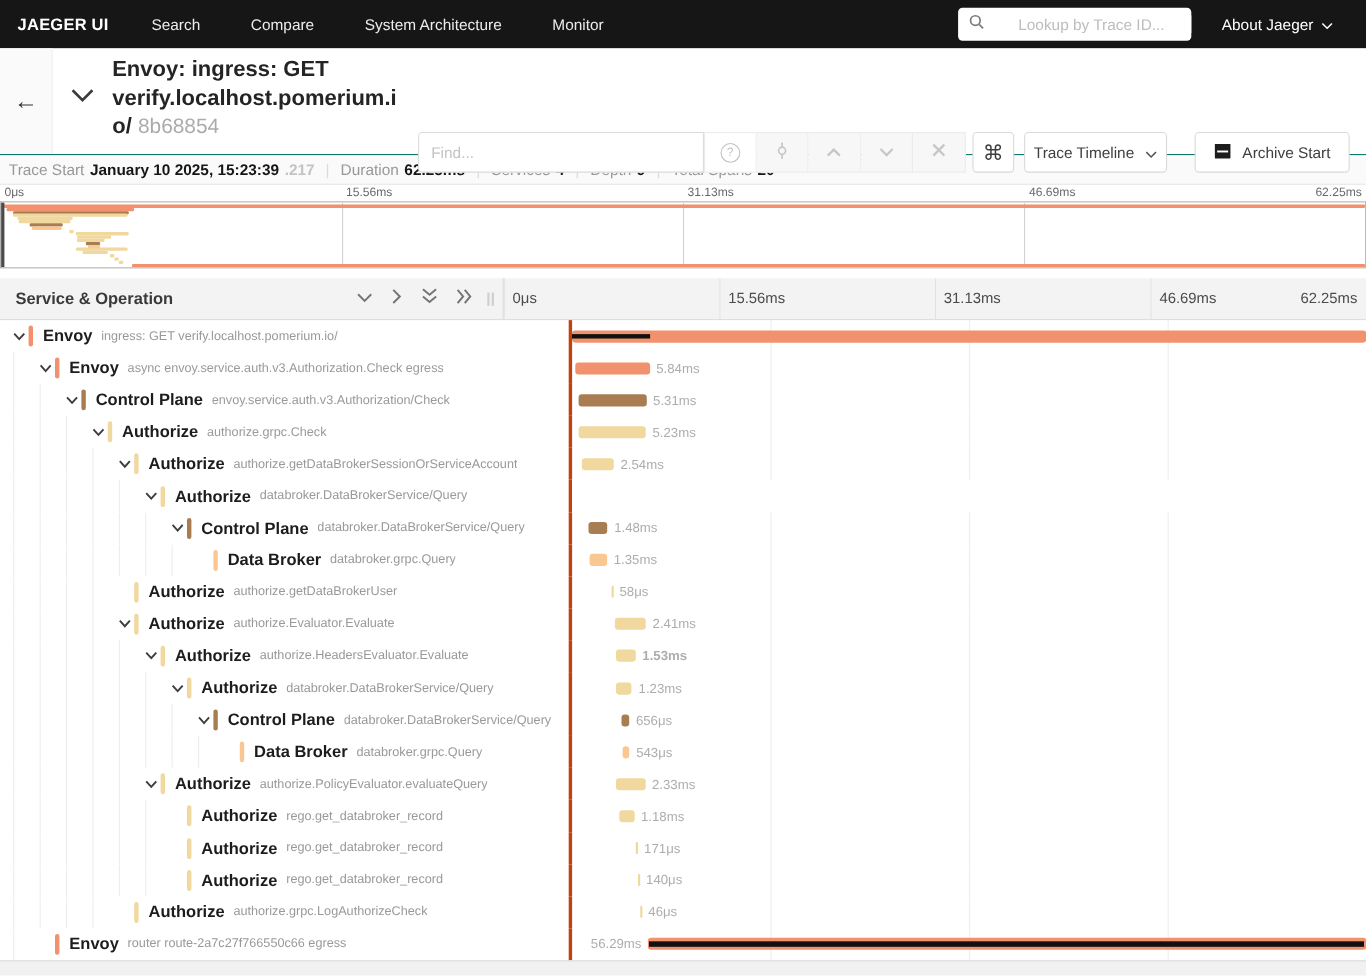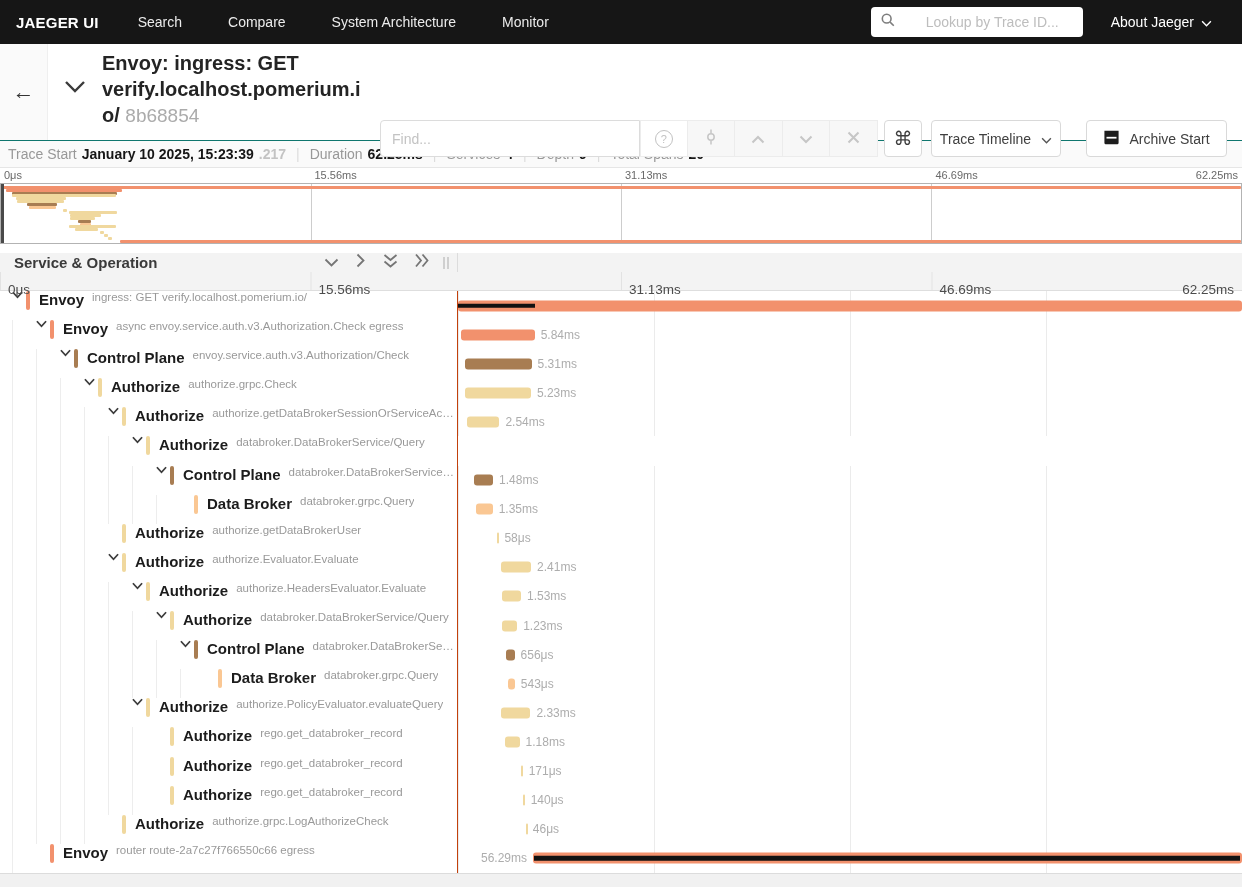--- a/index.html
+++ b/index.html
@@ -57,35 +57,35 @@
   .ruler { position:relative; height:15px; font-size:11px; color:#696969; }
   .ruler .tk { position:absolute; top:1px; }
   .minimap { position:relative; height:61px; border:1px solid #b3b3b3; background:#fff; margin:0; overflow:hidden; }
   .mm-grid { position:absolute; inset:0;
     background-image:linear-gradient(to right,#cdcdcd 1px,transparent 1px);
     background-size:25% 100%; }
   .mm-handle { position:absolute; left:0; top:0; width:3px; height:100%; background:#4a4a4a; }
   .mm-span { position:absolute; height:3px; border-radius:1px; }
 
   
-  .grid-header { height:38px; display:flex; background:#f3f3f3; border-bottom:1px solid #dedede;flex-direction:column; }
+  .grid-header { height:38px; display:flex; background:#f3f3f3; border-bottom:1px solid #dedede; }
   .gh-left { width:458px; display:flex; align-items:center; padding:0 6px 0 14px; border-right:1px solid #dcdcdc; }
   .gh-title { font-size:15px; font-weight:bold; color:#3a3a3a; flex:1; }
   .gh-icons { display:flex; align-items:center; gap:17px; margin-right:14px; }
   .gh-icons svg { cursor:pointer; }
   .drag-handle { display:flex; gap:2px; margin-right:2px; cursor:col-resize; }
   .drag-handle i { width:2px; height:12px; background:#cfcfcf; }
   .gh-right { flex:1; position:relative; font-size:13.5px; color:#4c4c4c;
     background-image:linear-gradient(to right,#e2e2e2 1px,transparent 1px); background-size:25% 100%; }
   .gh-right .tk { position:absolute; top:10px; }
 
   .rows { height:582px; overflow:hidden; }
   .row { height:29.1px; display:flex; }
-  .row-left { width:458px; display:flex; align-items:flex-start; padding-left:12px;
-    border-right:1px solid #c2410c; overflow:hidden; }
+  .row-left { width:520px; display:flex; align-items:center; padding-left:12px;
+    border-right:3px solid #c2410c; overflow:hidden; }
   .guide { width:24px; align-self:stretch; border-left:1px solid #ededed; flex:none; }
   .chev-slot { width:14px; flex:none; display:flex; align-items:center; }
   .svc-bar { width:4px; height:19px; border-radius:2px; margin-right:9px; flex:none; }
   .svc-name { font-size:15px; font-weight:600; color:#1c1c1c; margin-right:8px; white-space:nowrap; flex:none; }
   .op-name { font-size:11.5px; color:#999; white-space:nowrap; overflow:hidden; text-overflow:ellipsis; }
   .row-right { flex:1; position:relative;
     background-image:linear-gradient(to right,#ebebeb 1px,transparent 1px); background-size:25% 100%; }
   .span-bar { position:absolute; top:50%; transform:translateY(-50%); height:11px; border-radius:3px; min-width:2px; }
   .span-label { position:absolute; top:50%; transform:translateY(-50%); font-size:12px; color:#adadad; white-space:nowrap; }
   .crit { position:absolute; top:50%; transform:translateY(-50%); height:4.5px; background:#111; }
@@ -476,21 +476,21 @@
           <svg width="11" height="8" viewBox="0 0 12 8">
             <path d="M1 1 L6 6.5 L11 1" fill="none" stroke="#3d3d3d" stroke-width="1.9"></path>
           </svg>
         </span>
       <span class="svc-bar" style="background: rgb(240, 216, 158);"></span>
       <span class="svc-name">Authorize</span>
       <span class="op-name">authorize.HeadersEvaluator.Evaluate</span>
     </div>
     <div class="row-right">
       <div class="span-bar" style="left: 5.57%; width: 2.46%; background: rgb(240, 216, 158);"></div>
-      <div class="span-label" style="left: calc(8.03% + 6px);">1.53ms</div>
+      <div class="span-label" style="left: calc(8.03% + 6px); font-weight: bold;">1.53ms</div>
     </div>
   </div>
 
   <div class="row">
     <div class="row-left">
       <span class="guide"></span>
         <span class="guide"></span>
         <span class="guide"></span>
         <span class="guide"></span>
         <span class="guide"></span>

